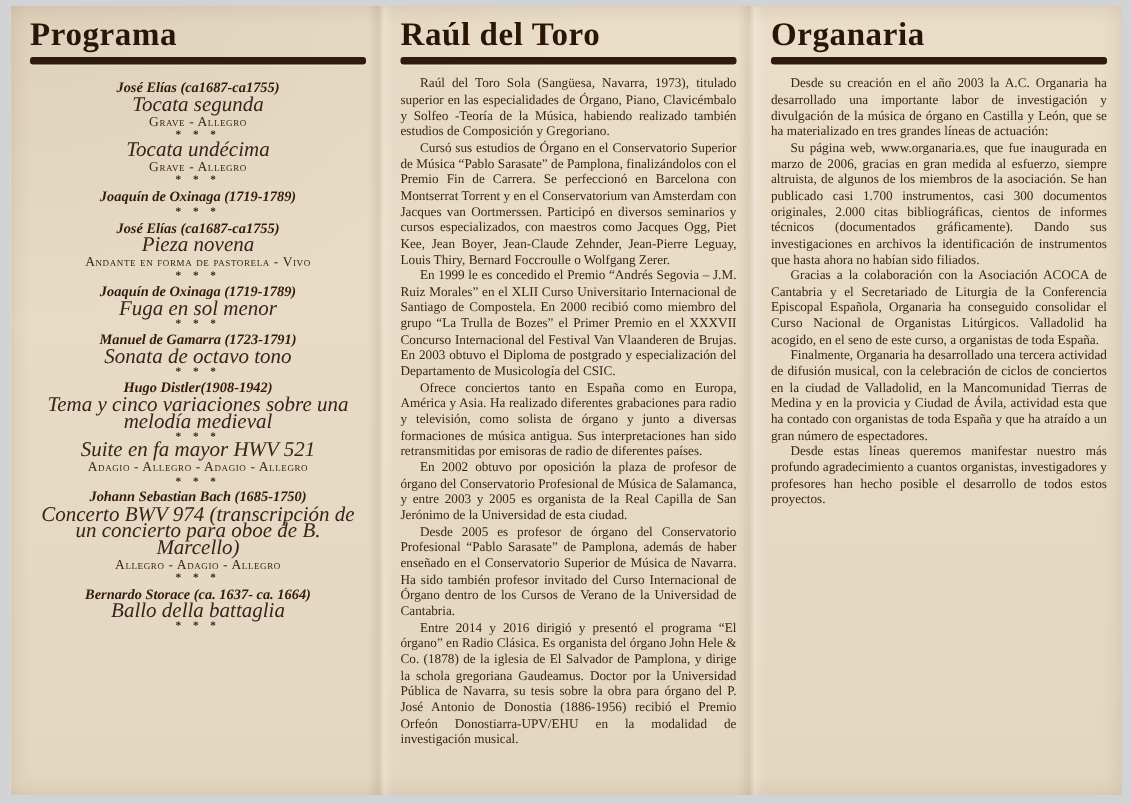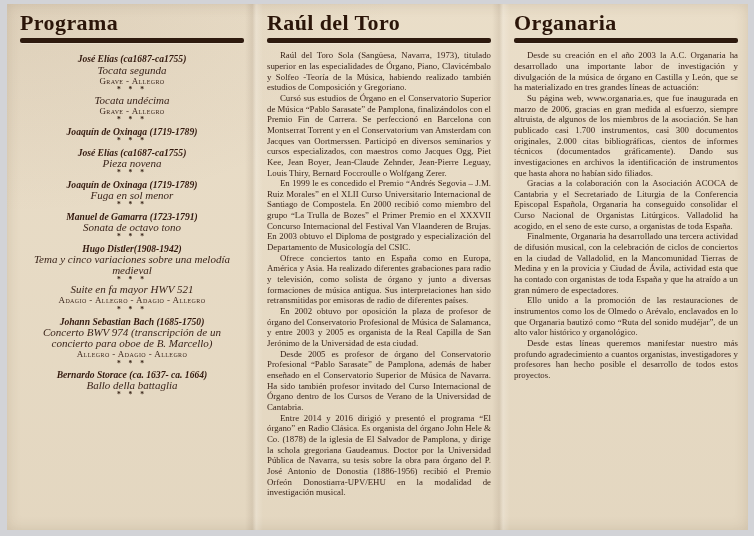--- a/index.html
+++ b/index.html
@@ -44,21 +44,21 @@
     margin:3px 0 7px 0;
     box-shadow:0 1px 0 rgba(255,255,255,0.25);
   }
   
   .program-list{ text-align:center; padding:2px 2px 0 2px; }
   .pline{ color:var(--ink); }
   .pline.composer{
     font-weight:bold; font-style:italic; font-size:9.6px; line-height:11.4px;
     color:#33190e; margin-top:1px;
   }
-  .pline.work{ font-style:italic; font-size:11px; line-height:11px; }
+  .pline.work{ font-style:italic; font-size:14px; line-height:11px; }
   .pline.movements{
     font-variant:small-caps; font-size:9px; line-height:10.6px; letter-spacing:0.4px;
   }
   .pline.sep{
     font-weight:bold; font-size:7.5px; line-height:8.5px; letter-spacing:3px;
     color:#2e1a0e;
   }
   
   .prose p{
     font-size:8.8px; line-height:10.65px;
@@ -79,20 +79,21 @@
         <div class="pline work">Tocata segunda</div>
         <div class="pline movements">Grave - Allegro</div>
         <div class="pline sep">* * *</div>
         <div class="pline work">Tocata undécima</div>
         <div class="pline movements">Grave - Allegro</div>
         <div class="pline sep">* * *</div>
         <div class="pline composer">Joaquín de Oxinaga (1719-1789)</div>
         <div class="pline sep">* * *</div>
         <div class="pline composer">José Elías (ca1687-ca1755)</div>
         <div class="pline work">Pieza novena</div>
+        <div class="pline movements">Andante en forma de pastorela - Vivo</div>
         <div class="pline sep">* * *</div>
         <div class="pline composer">Joaquín de Oxinaga (1719-1789)</div>
         <div class="pline work">Fuga en sol menor</div>
         <div class="pline sep">* * *</div>
         <div class="pline composer">Manuel de Gamarra (1723-1791)</div>
         <div class="pline work">Sonata de octavo tono</div>
         <div class="pline sep">* * *</div>
         <div class="pline composer">Hugo Distler(1908-1942)</div>
         <div class="pline work">Tema y cinco variaciones sobre una melodía medieval</div>
         <div class="pline sep">* * *</div>
@@ -124,20 +125,19 @@
   </div>
 
   <div class="col prose">
     <div class="col-title">Organaria</div>
     <div class="title-rule"></div>
     <div>
         <p>Desde su creación en el año 2003 la A.C. Organaria ha desarrollado una importante labor de investigación y divulgación de la música de órgano en Castilla y León, que se ha materializado en tres grandes líneas de actuación:</p>
         <p>Su página web, www.organaria.es, que fue inaugurada en marzo de 2006, gracias en gran medida al esfuerzo, siempre altruista, de algunos de los miembros de la asociación. Se han publicado casi 1.700 instrumentos, casi 300 documentos originales, 2.000 citas bibliográficas, cientos de informes técnicos (documentados gráficamente). Dando sus investigaciones en archivos la identificación de instrumentos que hasta ahora no habían sido filiados.</p>
         <p>Gracias a la colaboración con la Asociación ACOCA de Cantabria y el Secretariado de Liturgia de la Conferencia Episcopal Española, Organaria ha conseguido consolidar el Curso Nacional de Organistas Litúrgicos. Valladolid ha acogido, en el seno de este curso, a organistas de toda España.</p>
         <p>Finalmente, Organaria ha desarrollado una tercera actividad de difusión musical, con la celebración de ciclos de conciertos en la ciudad de Valladolid, en la Mancomunidad Tierras de Medina y en la provicia y Ciudad de Ávila, actividad esta que ha contado con organistas de toda España y que ha atraído a un gran número de espectadores.</p>
-        <p>Ello unido a la promoción de las restauraciones de instrumentos como los de Olmedo o Arévalo, enclavados en lo que Organaria bautizó como “Ruta del sonido mudéjar”, de un alto valor histórico y organológico.</p>
         <p>Desde estas líneas queremos manifestar nuestro más profundo agradecimiento a cuantos organistas, investigadores y profesores han hecho posible el desarrollo de todos estos proyectos.</p>
       </div>
   </div>
 
   <div class="fold f1"></div>
   <div class="fold f2"></div>
 </div>
 
 </body></html>

